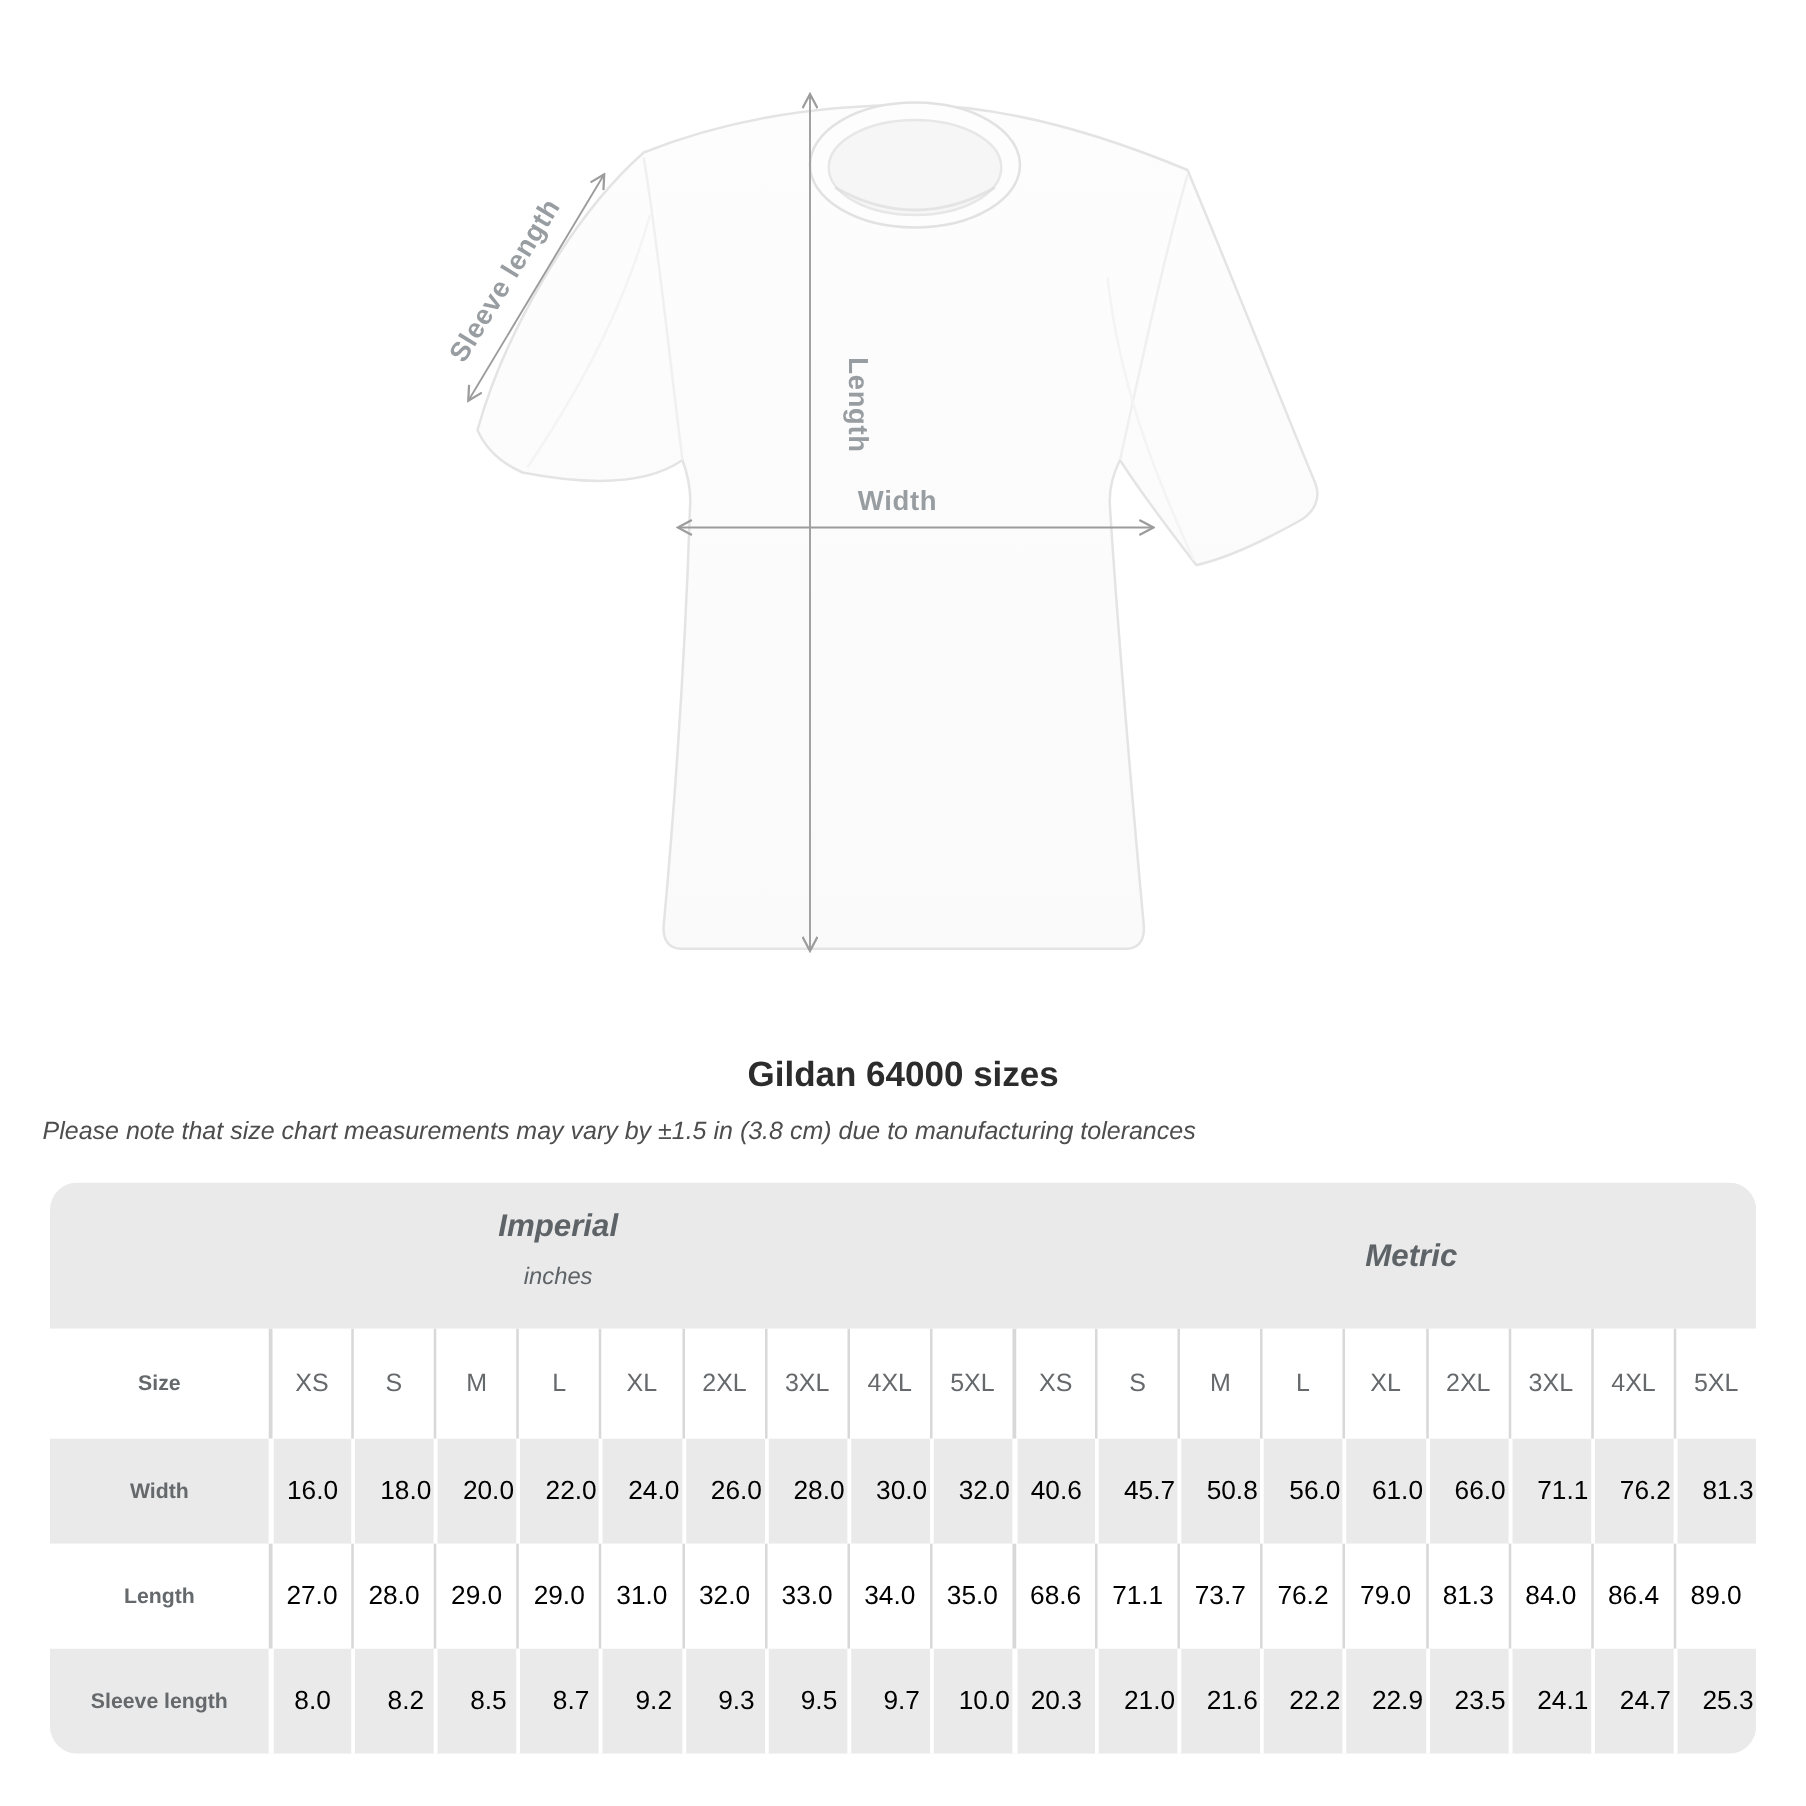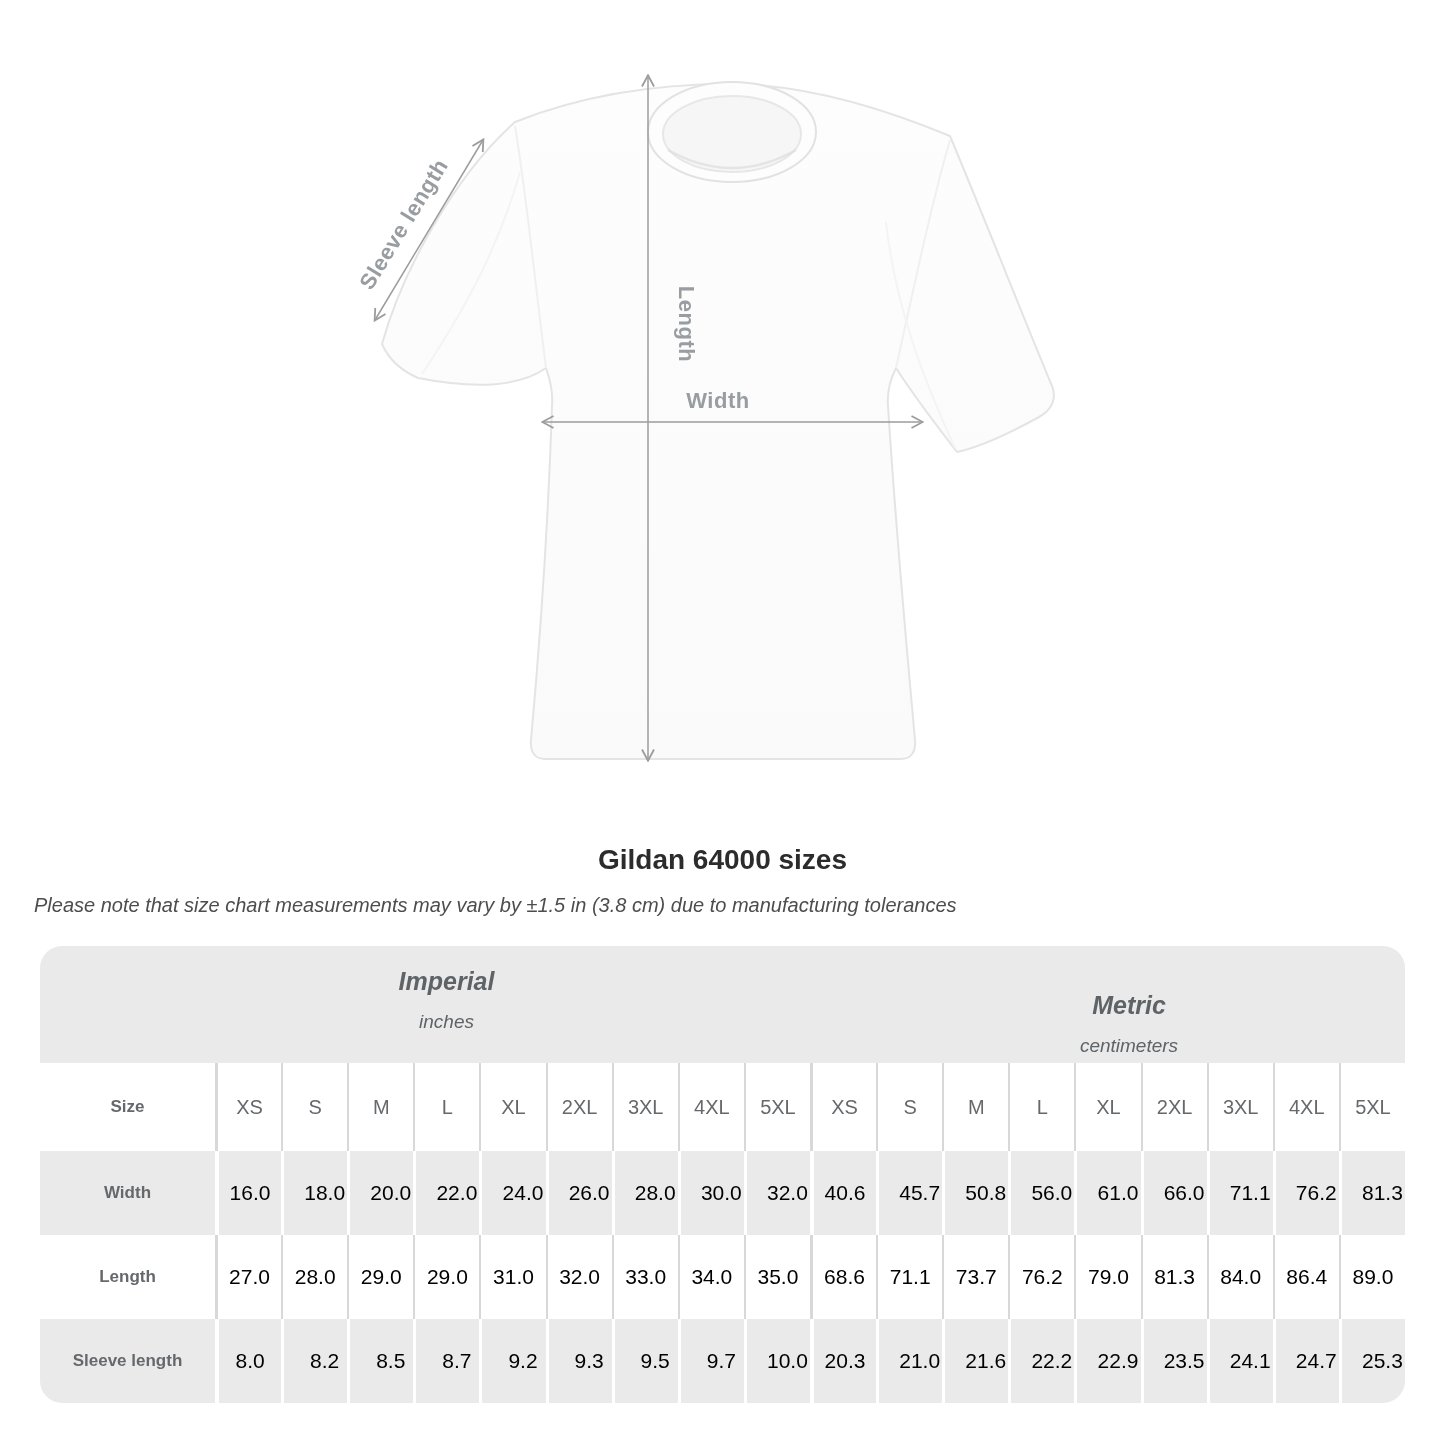--- a/index.html
+++ b/index.html
@@ -107,21 +107,20 @@
 
 <div class="sizetable-wrap">
 
   <div class="unit-band">
     <div class="unit-group imperial">
       <div class="unit-name">Imperial</div>
       <div class="unit-sub">inches</div>
     </div>
     <div class="unit-group metric">
       <div class="unit-name">Metric</div>
-      <div class="unit-sub">centimeters</div>
     </div>
   </div>
 
   <table class="sizes">
     <colgroup>
       <col style="width:175px">
       <col span="18">
     </colgroup>
     <tbody>
         <tr class="size-row row-white">

